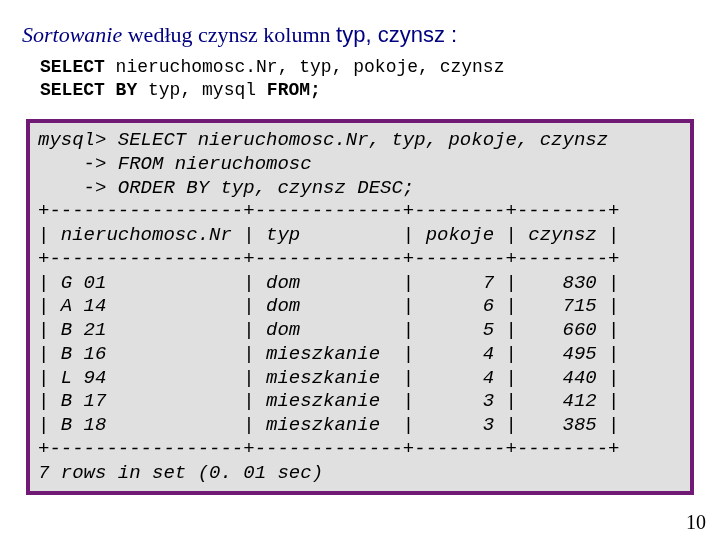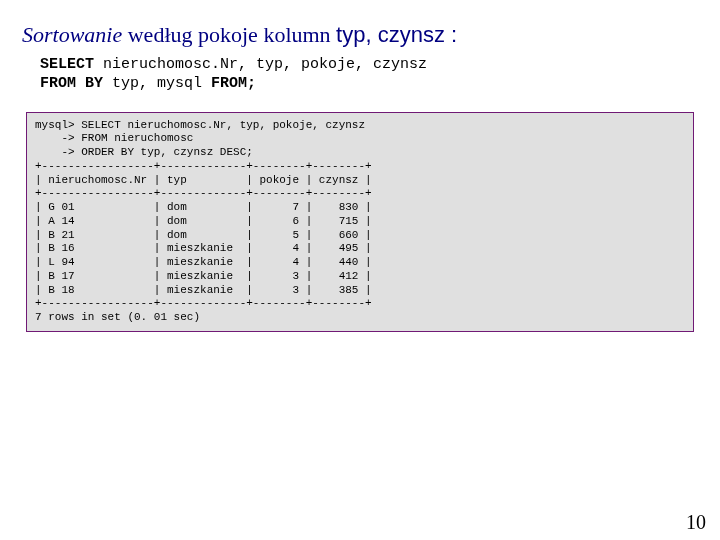--- a/index.html
+++ b/index.html
@@ -21,65 +21,66 @@
   }
   .title-italic {
     font-style: italic;
     margin-top: 8px;
   }
   .title-mono {
     font-family: Liberation Sans, sans-serif;
   }
   .sql-block {
     font-family: "Courier New", monospace;
-    font-size: 15px;
+    font-size: 18px;
     line-height: 1.25;
     margin-left: 18px;
     margin-bottom: 18px;
     color: #000;
     font-weight: bold;
   }
   .sql-block .kw {
     font-weight: bold;
   }
   .sql-block .nrm {
     font-weight: normal;
   }
   .terminal {
-    border: 1px solid #701a75;
+    border: 4px solid #701a75;
     background: #e0e0e0;
     padding: 6px 8px;
     font-family: "Courier New", monospace;
-    font-size: 11px;
+    font-size: 19px;
     line-height: 1.25;
     white-space: pre;
     color: #000;
     margin: 0 4px;
+    font-style: italic;
   }
   .page-number {
     position: absolute;
     bottom: 6px;
     right: 14px;
     font-family: "Times New Roman", serif;
     font-size: 20px;
     color: #000;
   }
 </style>
 </head>
 <body>
 
 <div class="page">
 
   <div class="title-line">
-    <span class="title-italic">Sortowanie</span><span> według pokoje kolumn </span><span class="title-mono">typ, czynsz :</span>
+    <span class="title-italic">Sortowanie</span><span> według czynsz kolumn </span><span class="title-mono">typ, czynsz :</span>
   </div>
 
   <div class="sql-block">
     <div><span class="kw">SELECT</span><span class="nrm"> nieruchomosc.Nr, typ, pokoje, czynsz</span></div>
-    <div><span class="kw">FROM BY</span><span class="nrm"> typ, mysql </span><span class="kw">FROM;</span></div>
+    <div><span class="kw">SELECT BY</span><span class="nrm"> typ, mysql </span><span class="kw">FROM;</span></div>
   </div>
 
   <div class="terminal"><span>mysql&gt; SELECT nieruchomosc.Nr, typ, pokoje, czynsz</span>
 <span>    -&gt; FROM nieruchomosc</span>
 <span>    -&gt; ORDER BY typ, czynsz DESC;</span>
 <span>+-----------------+-------------+--------+--------+</span>
 <span>| nieruchomosc.Nr | typ         | pokoje | czynsz |</span>
 <span>+-----------------+-------------+--------+--------+</span>
 <span>| G 01            | dom         |      7 |    830 |</span>
 <span>| A 14            | dom         |      6 |    715 |</span>

